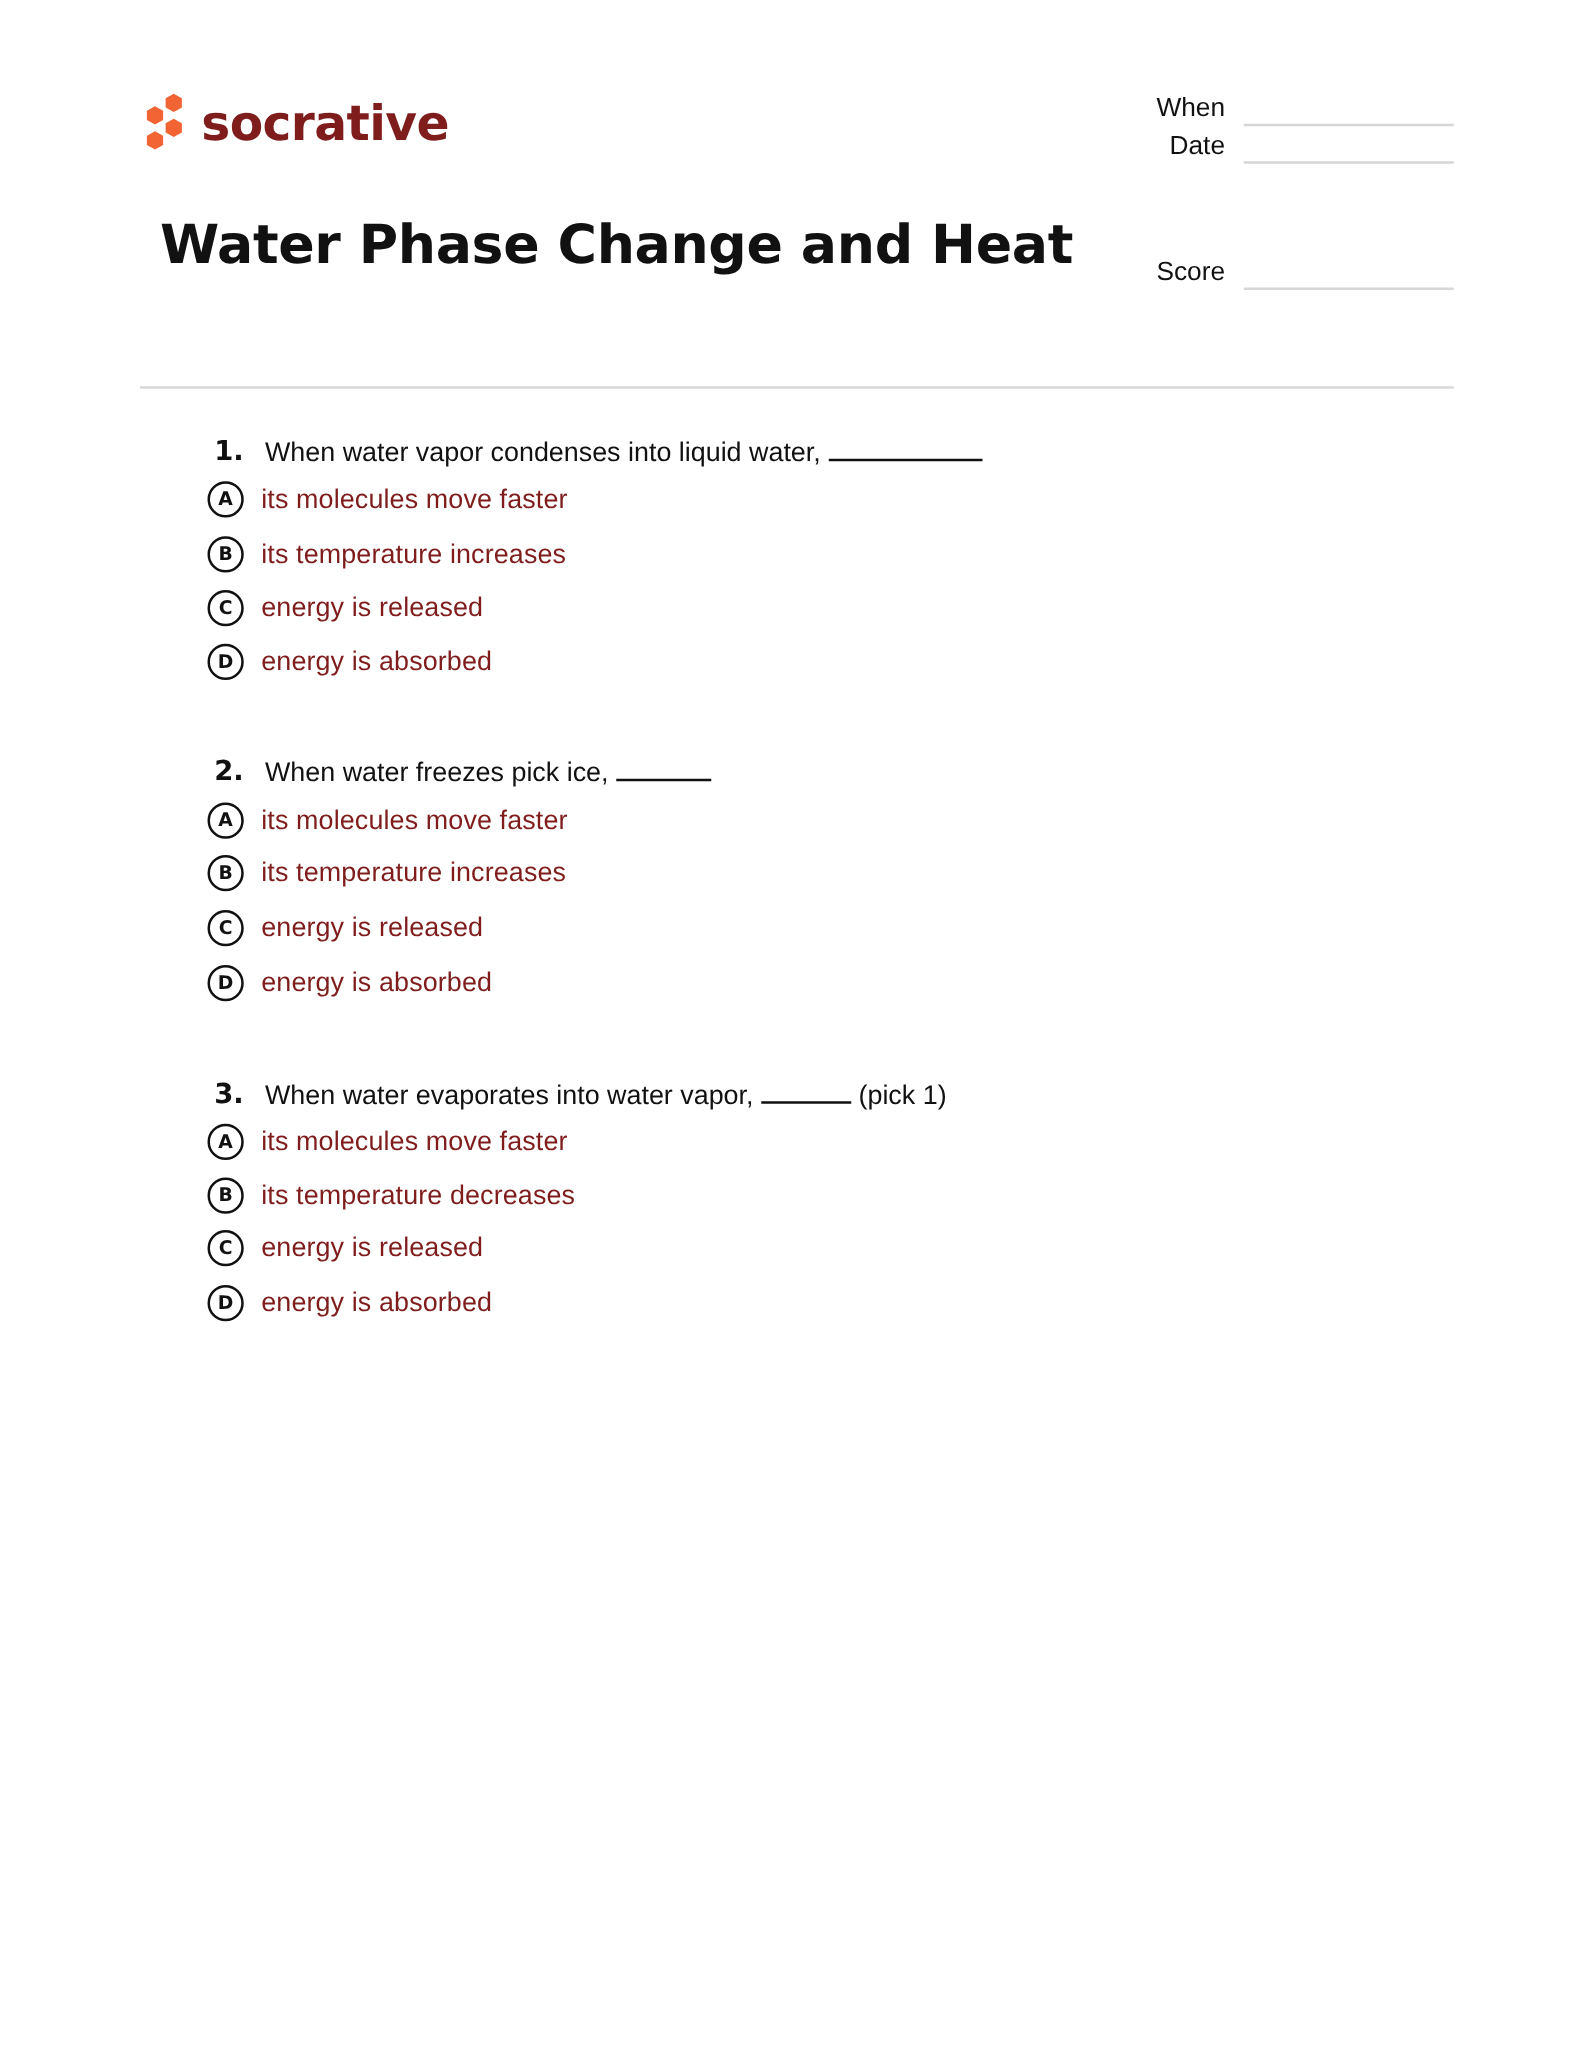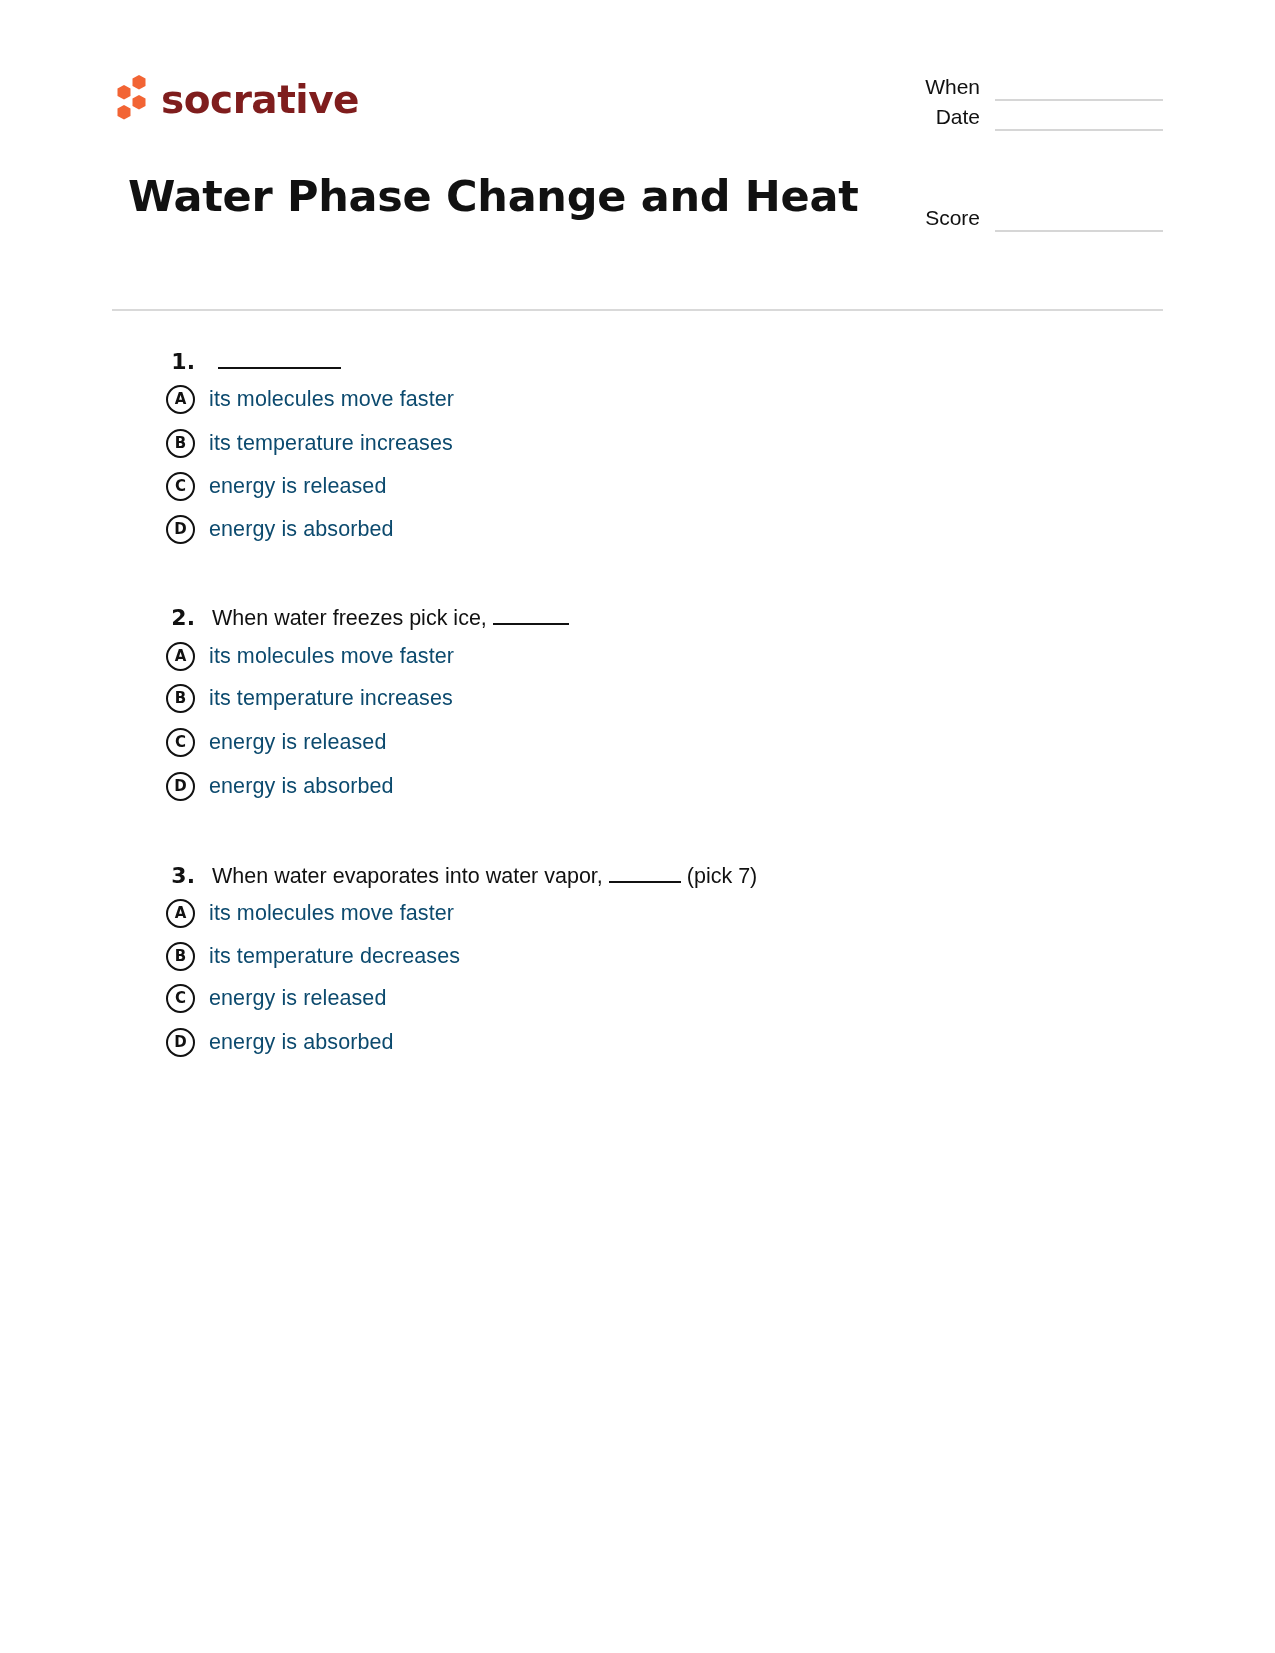--- a/index.html
+++ b/index.html
@@ -20,21 +20,21 @@
   .question { position: absolute; left: 166px; width: 800px; }
   .q-head { position: relative; height: 30px; }
   .q-num { position: absolute; right: 771px; top: 0; font-family: "DejaVu Sans", sans-serif; font-weight: bold;
            font-size: 22px; line-height: 30px; color: #111; }
   .q-text { position: absolute; left: 46px; top: 0; font-size: 21.5px; line-height: 30px; white-space: nowrap; color: #111; }
   .blank { display: inline-block; border-bottom: 2px solid #111; height: 20px; vertical-align: baseline; margin-left: 6px; margin-right: 6px; }
   .option { position: absolute; left: 0; height: 34px; display: flex; align-items: center; }
   .bubble { width: 29px; height: 29px; border: 2px solid #111; border-radius: 50%; box-sizing: border-box;
             display: flex; align-items: center; justify-content: center;
             font-family: "DejaVu Sans", sans-serif; font-weight: bold; font-size: 15px; color: #111; }
-  .opt-text { margin-left: 14px; font-size: 21.5px; color: #0c4a6e; white-space: nowrap; letter-spacing: 0.1px; }
+  .opt-text { margin-left: 14px; font-size: 21.5px; color: #7f1d1d; white-space: nowrap; letter-spacing: 0.1px; }
 </style>
 </head>
 <body>
 
 <div class="logo">
   <svg viewBox="0 0 40 50">
     <g fill="#F26434">
       <polygon points="27,2 33.5,5.5 33.5,13 27,16.5 20.5,13 20.5,5.5"></polygon>
       <polygon points="12,12 18.5,15.5 18.5,23 12,26.5 5.5,23 5.5,15.5"></polygon>
       <polygon points="27,22 33.5,25.5 33.5,33 27,36.5 20.5,33 20.5,25.5"></polygon>
@@ -59,21 +59,21 @@
 
 <div class="title">
   <div>Water Phase Change and Heat</div>
 </div>
 
 <div class="divider"></div>
 
 <div class="question" style="top:347px;">
   <div class="q-head">
     <span class="q-num">1.</span>
-    <span class="q-text"><span class="blank" style="width:123px;"></span></span>
+    <span class="q-text"><span>When water vapor condenses into liquid water,</span><span class="blank" style="width:123px;"></span></span>
   </div>
   <div class="option" style="top:35px;">
     <span class="bubble">A</span>
     <span class="opt-text">its molecules move faster</span>
   </div>
   <div class="option" style="top:79px;">
     <span class="bubble">B</span>
     <span class="opt-text">its temperature increases</span>
   </div>
   <div class="option" style="top:122px;">
@@ -105,21 +105,21 @@
   </div>
   <div class="option" style="top:166px;">
     <span class="bubble">D</span>
     <span class="opt-text">energy is absorbed</span>
   </div>
 </div>
 
 <div class="question" style="top:861px;">
   <div class="q-head">
     <span class="q-num">3.</span>
-    <span class="q-text"><span>When water evaporates into water vapor,</span><span class="blank" style="width:72px;"></span><span>(pick 7)</span></span>
+    <span class="q-text"><span>When water evaporates into water vapor,</span><span class="blank" style="width:72px;"></span><span>(pick 1)</span></span>
   </div>
   <div class="option" style="top:35px;">
     <span class="bubble">A</span>
     <span class="opt-text">its molecules move faster</span>
   </div>
   <div class="option" style="top:78px;">
     <span class="bubble">B</span>
     <span class="opt-text">its temperature decreases</span>
   </div>
   <div class="option" style="top:120px;">

